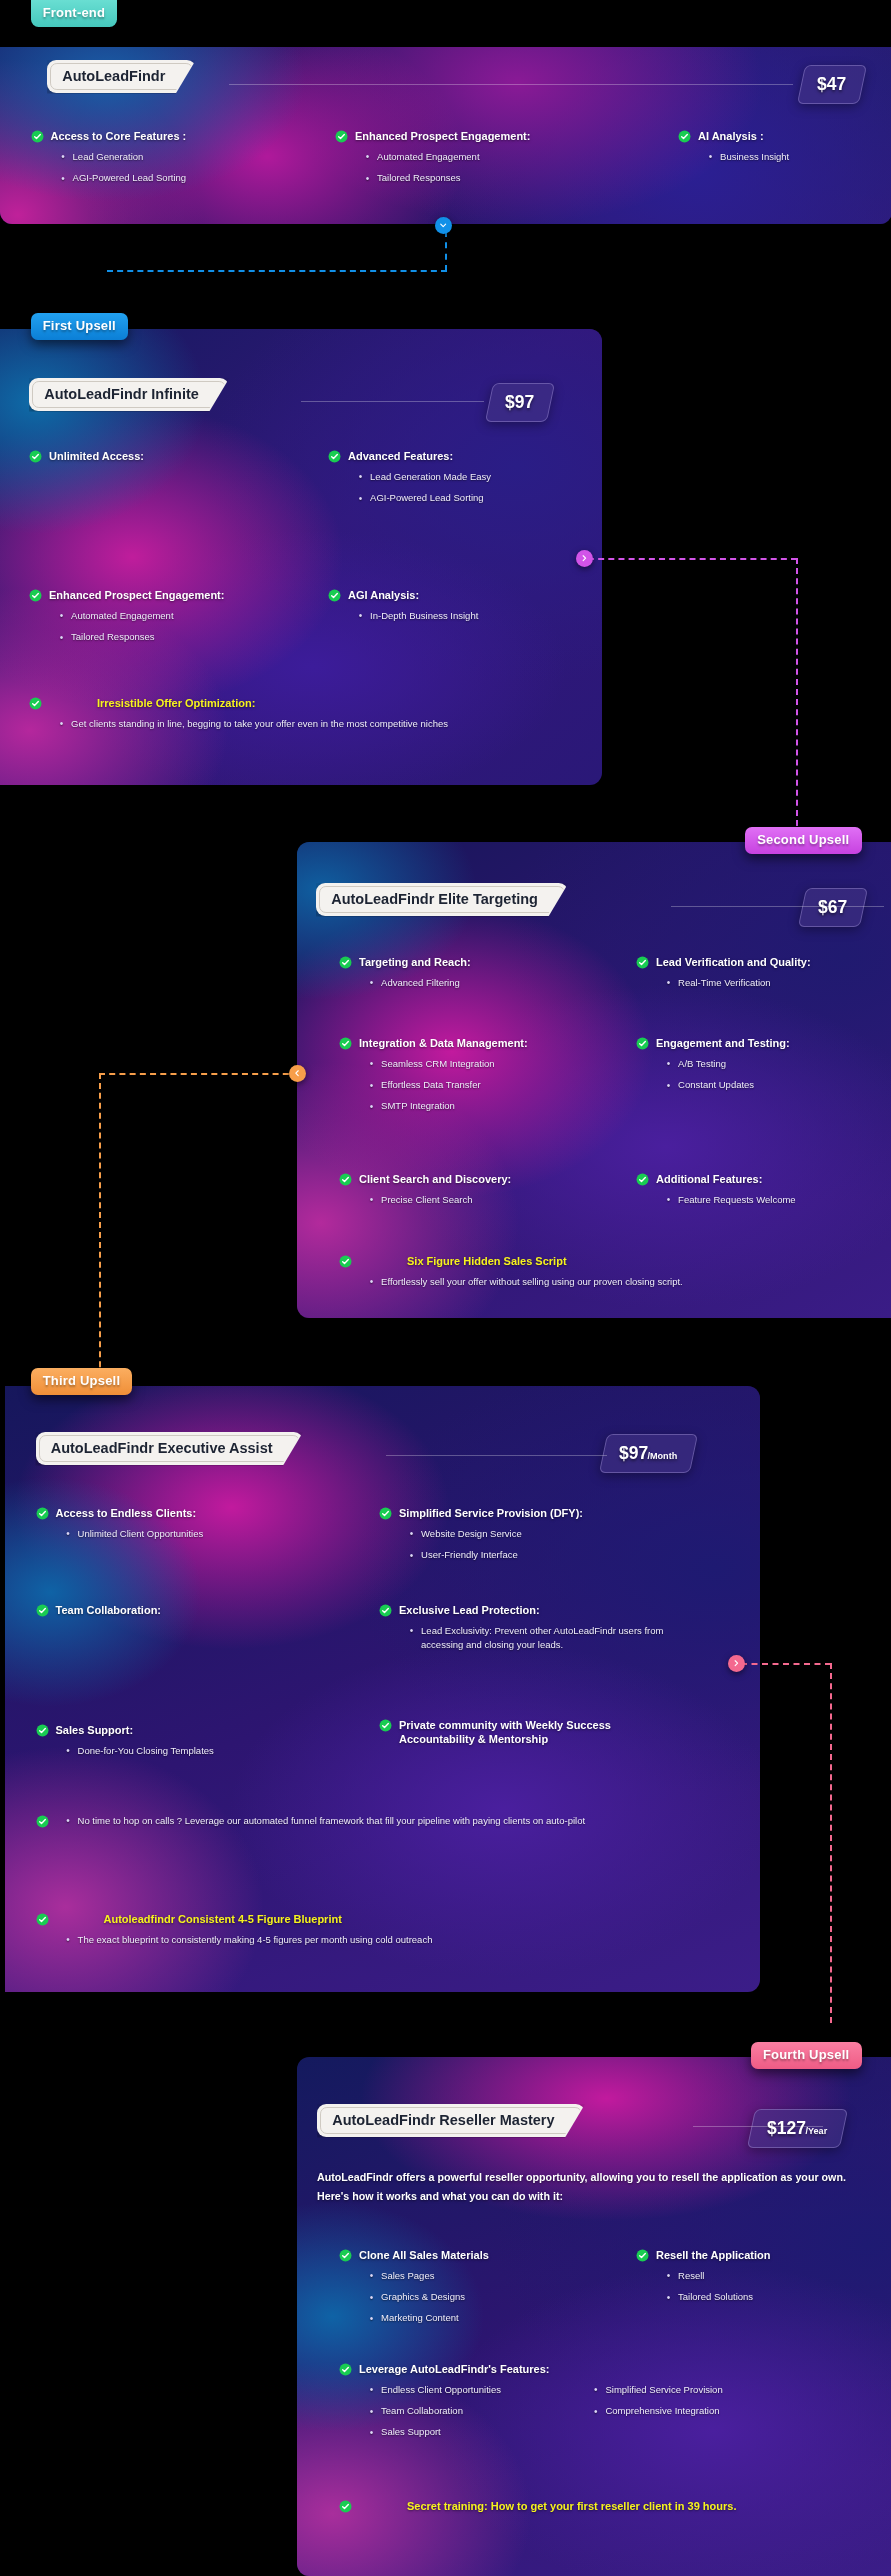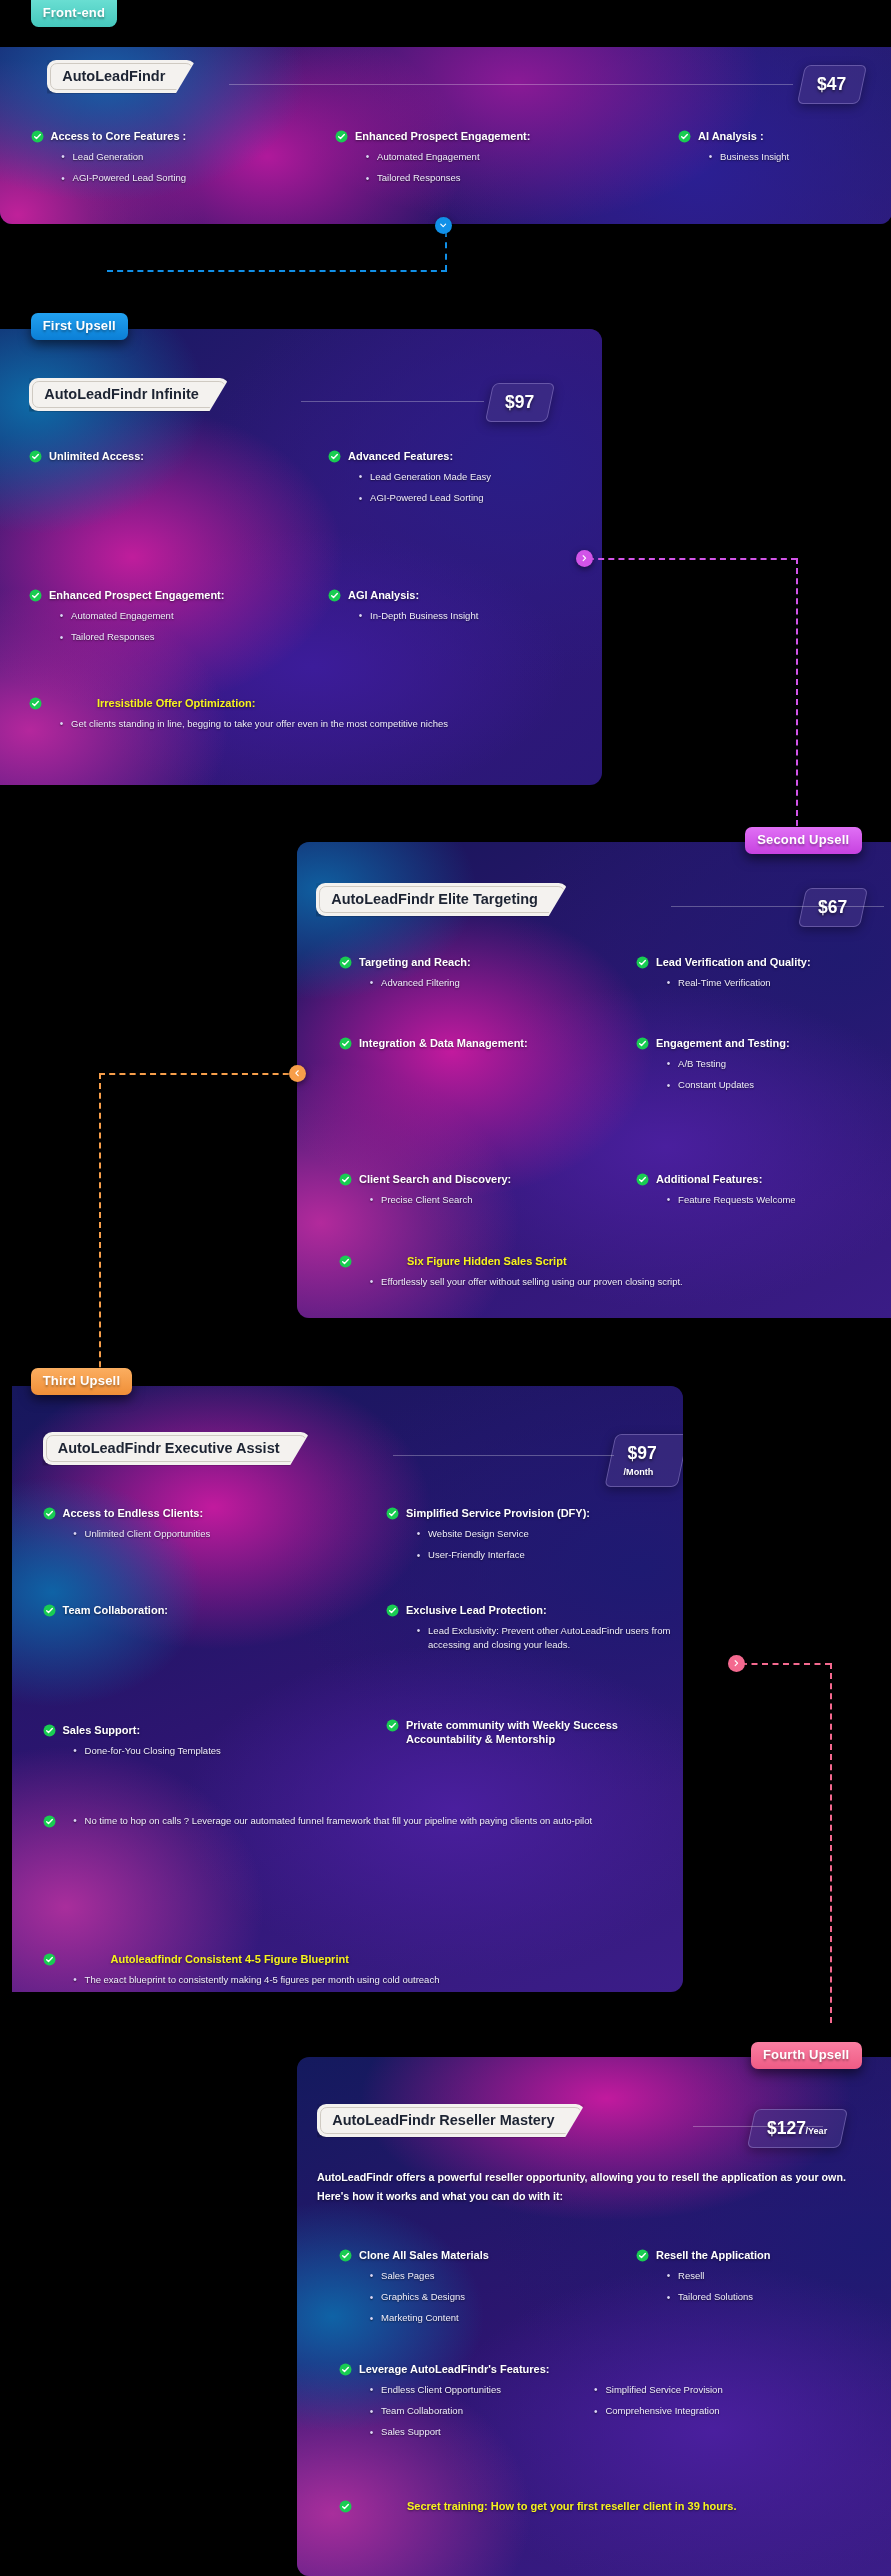--- a/index.html
+++ b/index.html
@@ -371,20 +371,25 @@
 
     <div style="position:absolute; left:42px; top:194px; width:259px;">
       <div class="feat">
         <span class="tick">
           <svg viewBox="0 0 24 24">
               <circle cx="12" cy="12" r="11" fill="#19cc52"></circle>
               <path d="M6.8 12.4l3.4 3.3 7-7.2" stroke="#fff" stroke-width="2.6" fill="none" stroke-linecap="round" stroke-linejoin="round"></path>
             </svg>
         </span>
         <div class="head">Integration &amp; Data Management:</div>
+        <ul>
+          <li>Seamless CRM Integration</li>
+          <li>Effortless Data Transfer</li>
+          <li>SMTP Integration</li>
+        </ul>
       </div>
     </div>
 
     <div style="position:absolute; left:339px; top:194px; width:244px;">
       <div class="feat">
         <span class="tick">
           <svg viewBox="0 0 24 24">
               <circle cx="12" cy="12" r="11" fill="#19cc52"></circle>
               <path d="M6.8 12.4l3.4 3.3 7-7.2" stroke="#fff" stroke-width="2.6" fill="none" stroke-linecap="round" stroke-linejoin="round"></path>
             </svg>
@@ -451,21 +456,21 @@
 <div class="conn" style="left:91px; top:1067px; width:221px; height:320px; color:#f79e4a;">
   <div class="h" style="left:7.6px; top:6.1px; width:200px;"></div>
   <div class="v" style="left:7.6px; top:6.1px; height:314px;"></div>
 </div>
 <div class="knob" style="left:289px; top:1065px; background:#f79e4a;">
   <svg viewBox="0 0 24 24">
       <path d="M15 5l-7 7 7 7" stroke="#fff" stroke-width="3.2" fill="none" stroke-linecap="round" stroke-linejoin="round"></path>
     </svg>
 </div>
 
-<div class="card" style="left:12px; top:1386px; width:671px; height:606px; border-radius:0 12.2px 12.2px 0;">
+<div class="card" style="left:5px; top:1386px; width:755px; height:606px; border-radius:0 12.2px 12.2px 0;">
   <div class="bg-d"></div>
   <div class="hairline" style="left:381px; top:69px; width:221px;"></div>
   <div class="content">
     <div style="position:absolute; left:30.5px; top:46px;">
       <div class="plate" style="font-size:14.5px;">
         <span>AutoLeadFindr Executive Assist</span>
         <span class="inner"></span>
       </div>
     </div>
 
@@ -565,21 +570,21 @@
               <circle cx="12" cy="12" r="11" fill="#19cc52"></circle>
               <path d="M6.8 12.4l3.4 3.3 7-7.2" stroke="#fff" stroke-width="2.6" fill="none" stroke-linecap="round" stroke-linejoin="round"></path>
             </svg>
         </span>
         <ul>
           <li style="max-width:625px;">No time to hop on calls ? Leverage our automated funnel framework that fill your pipeline with paying clients on auto-pilot</li>
         </ul>
       </div>
     </div>
 
-    <div style="position:absolute; left:30.5px; top:526px; width:671px;margin-top:40px;">
+    <div style="position:absolute; left:30.5px; top:526px; width:671px;">
       <div class="feat">
         <span class="tick">
           <svg viewBox="0 0 24 24">
               <circle cx="12" cy="12" r="11" fill="#19cc52"></circle>
               <path d="M6.8 12.4l3.4 3.3 7-7.2" stroke="#fff" stroke-width="2.6" fill="none" stroke-linecap="round" stroke-linejoin="round"></path>
             </svg>
         </span>
         <div class="head hl">Autoleadfindr Consistent 4-5 Figure Blueprint</div>
         <ul>
           <li style="max-width:625px;">The exact blueprint to consistently making 4-5 figures per month using cold outreach</li>

